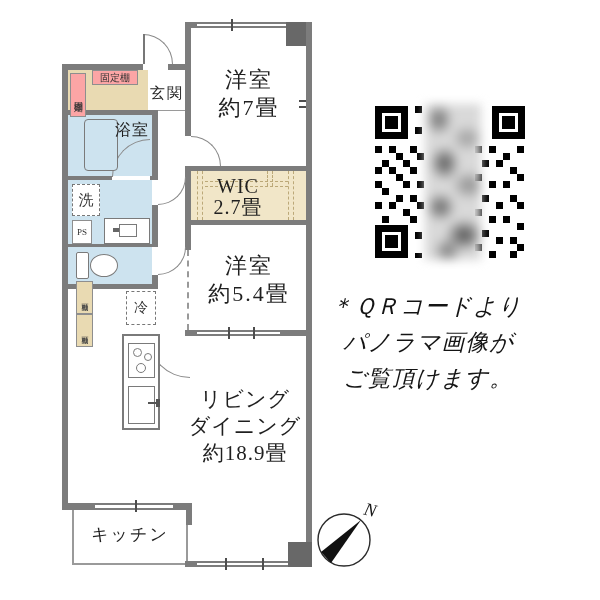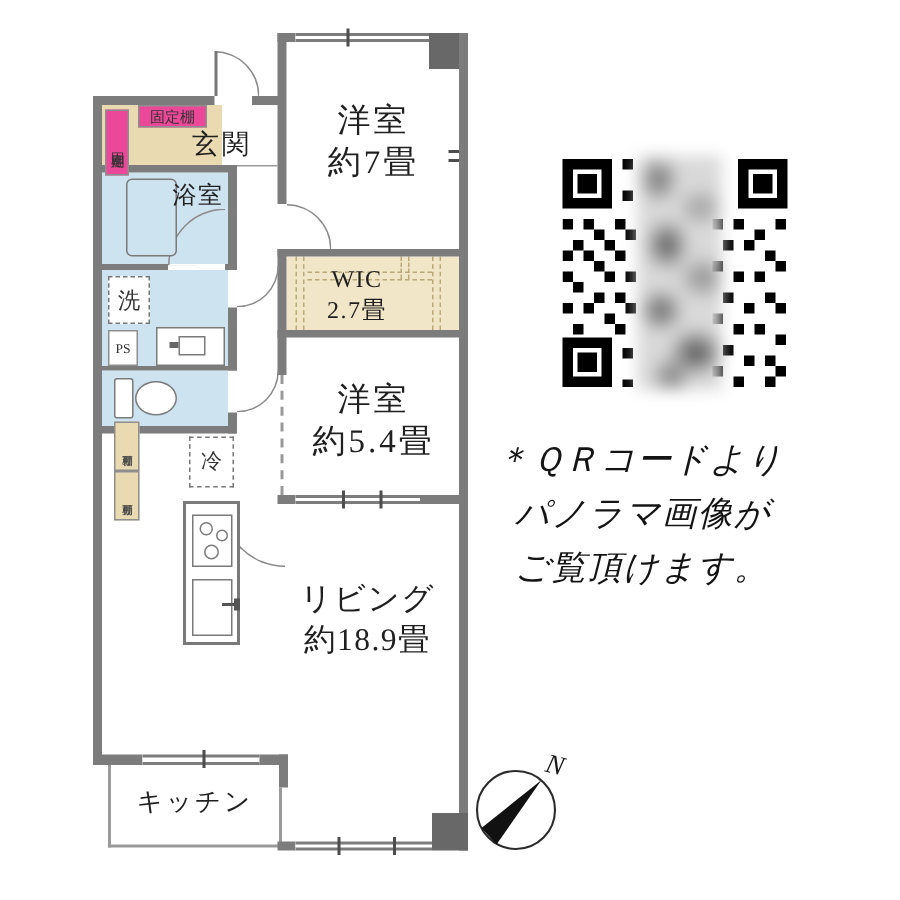--- a/index.html
+++ b/index.html
@@ -7,21 +7,21 @@
           font-family:"Liberation Serif","DejaVu Serif",serif;}
   .abs{position:absolute;}
   .w{position:absolute;background:#7c7c7c;}
   .pillar{position:absolute;background:#686868;}
   .thin{position:absolute;background:#9a9a9a;}
   .win{position:absolute;background:#fff;border-top:2px solid #7c7c7c;border-bottom:2px solid #7c7c7c;box-sizing:border-box;}
   .tickv{position:absolute;width:2px;background:#4d4d4d;}
   .tickh{position:absolute;height:2px;background:#4d4d4d;}
   .blue{position:absolute;background:#cde3ef;}
   .beige{position:absolute;background:#e9dab2;}
-  .labelbox{position:absolute;background:#ec4899;border:1px solid #8e8e8e;box-sizing:border-box;
+  .labelbox{position:absolute;background:#fca5a5;border:1px solid #8e8e8e;box-sizing:border-box;
             display:flex;align-items:center;justify-content:center;color:#333;}
   .vtext{writing-mode:vertical-rl;text-orientation:upright;letter-spacing:0;}
   .dashedbox{position:absolute;border:1.5px dashed #777;box-sizing:border-box;background:#fff;
              display:flex;align-items:center;justify-content:center;color:#333;}
   .rlabel{position:absolute;color:#1f1f1f;text-align:center;letter-spacing:2px;}
   .rlabel .ln{display:block;}
   .arc{position:absolute;box-sizing:border-box;}
   .arc.tr{border-top:1.5px solid #8a8a8a;border-right:1.5px solid #8a8a8a;border-top-right-radius:100% 100%;}
   .arc.tl{border-top:1.5px solid #8a8a8a;border-left:1.5px solid #8a8a8a;border-top-left-radius:100% 100%;}
   .arc.br{border-bottom:1.5px solid #8a8a8a;border-right:1.5px solid #8a8a8a;border-bottom-right-radius:100% 100%;}
@@ -162,33 +162,34 @@
       </div>
       <div class="fixture" style="left:4px;top:50px;width:27px;height:38px;border-width:1.5px;"></div>
       <div class="abs" style="left:24px;top:66px;width:10px;height:2px;background:#555;"></div>
       <div class="abs" style="left:32px;top:63px;width:4px;height:8px;background:#555;"></div>
     </div>
 
     <div class="rlabel" style="left:192px;top:66px;width:114px;font-size:22px;line-height:28px;">
       <span class="ln">洋室</span>
       <span class="ln">約7畳</span>
     </div>
-    <div class="rlabel" style="left:191px;top:176px;width:94px;font-size:16px;line-height:21px;letter-spacing:1px;">
+    <div class="rlabel" style="left:191px;top:176px;width:94px;font-size:20px;line-height:21px;letter-spacing:1px;">
       <span class="ln">WIC</span>
       <span class="ln">2.7畳</span>
     </div>
     <div class="rlabel" style="left:188px;top:252px;width:122px;font-size:22px;line-height:28px;">
       <span class="ln">洋室</span>
       <span class="ln">約5.4畳</span>
     </div>
     <div class="rlabel" style="left:178px;top:386px;width:134px;font-size:21px;line-height:27px;letter-spacing:1px;">
       <span class="ln">リビング</span>
+      <span class="ln">ダイニング</span>
       <span class="ln">約18.9畳</span>
     </div>
-    <div class="rlabel" style="left:124px;top:84px;width:48px;font-size:18px;">
+    <div class="rlabel" style="left:143px;top:84px;width:48px;font-size:15px;">
       <span>玄関</span>
     </div>
     <div class="rlabel" style="left:112px;top:120px;width:40px;font-size:16px;letter-spacing:1px;">
       <span>浴室</span>
     </div>
     <div class="rlabel" style="left:76px;top:523px;width:108px;font-size:17px;letter-spacing:2px;">
       <span>キッチン</span>
     </div>
   </div>
 

